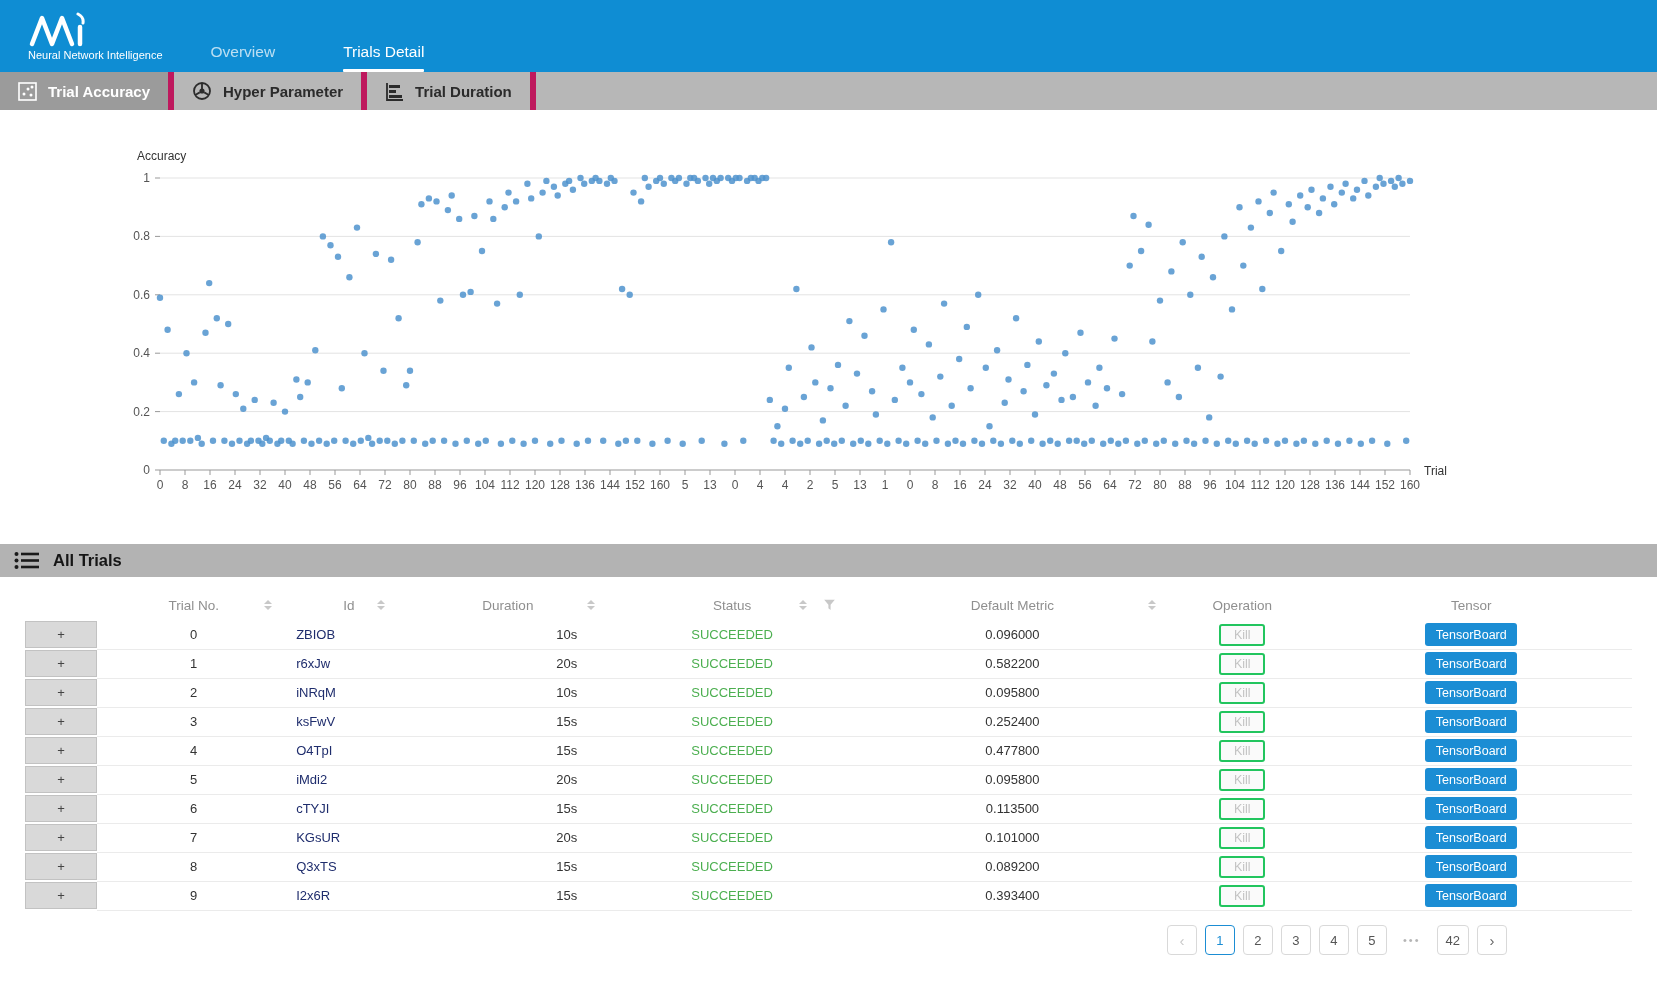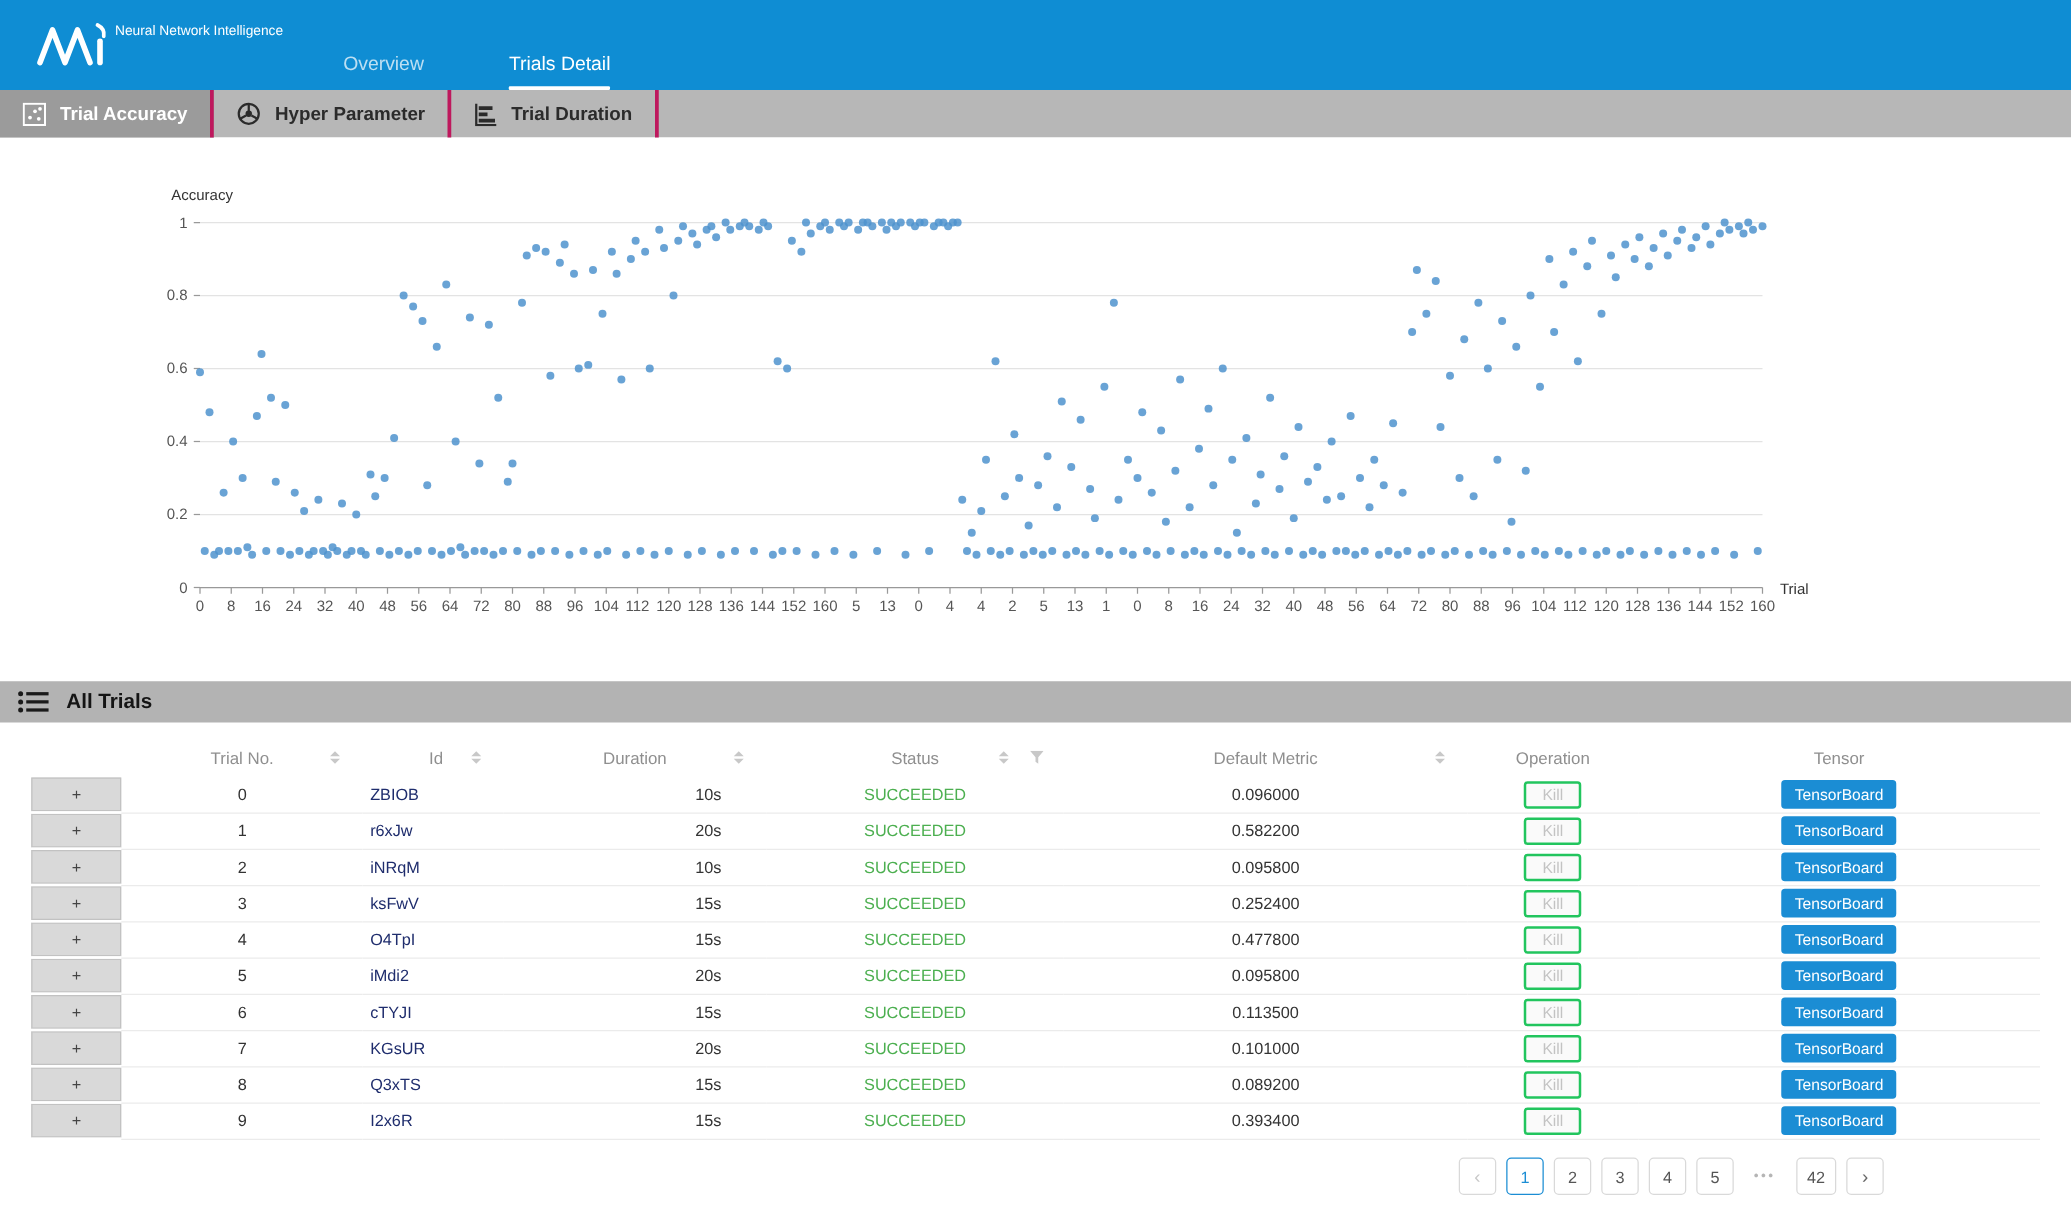--- a/index.html
+++ b/index.html
@@ -4,32 +4,32 @@
 <style>
   * { box-sizing: border-box; }
   html,body { margin:0; padding:0; }
   body {
     width:1657px; height:984px; overflow:hidden; background:#fff;
     font-family:"Liberation Sans", sans-serif; color:#333;
   }
 
   
   .topbar { height:72px; background:var(--header-bg); display:flex; align-items:center; }
-  .logo { margin-left:28px; display:flex; flex-direction:row; align-items:flex-start; }
+  .logo { margin-left:28px; display:flex; flex-direction:column; align-items:flex-start; }
   .logo-caption { color:#fff; font-size:11px; margin-top:1px; white-space:nowrap; }
   .nav { display:flex; margin-left:48px; gap:68px; align-items:flex-end; height:100%; }
   .nav-tab { color:rgba(255,255,255,.72); font-size:15.5px; cursor:pointer; padding-top:16px; }
   .nav-tab .underline { height:3px; background:transparent; margin-top:8px; border-radius:1px; }
   .nav-tab.active { color:#fff; }
   .nav-tab.active .underline { background:#fff; }
 
   
   .toolbar { height:38px; background:var(--toolbar-bg); display:flex; }
   .tool-tab { display:flex; align-items:center; gap:11px; padding:0 18px;
-              border-right:3px solid #be185d; font-size:15px; font-weight:bold; color:#2b2b2b; cursor:pointer; }
+              border-right:6px solid #be185d; font-size:15px; font-weight:bold; color:#2b2b2b; cursor:pointer; }
   .tool-tab.active { background:var(--toolbar-active-bg); color:#fff; }
   .ticon { display:flex; align-items:center; }
 
   
   .chart-wrap { padding-top:20px; background:#fff; }
   #chart text { font-family:"Liberation Sans", sans-serif; }
 
   
   .section-bar { height:33px; background:var(--section-bar-bg); display:flex; align-items:center;
                  gap:14px; padding-left:14px; margin-top:12px; }

